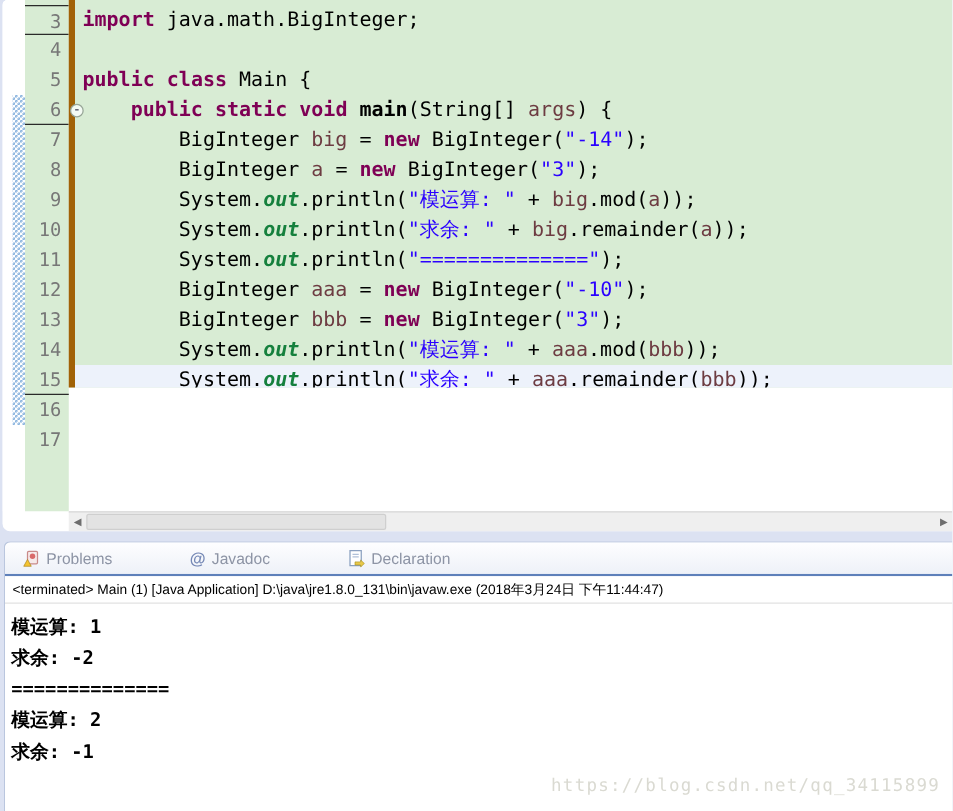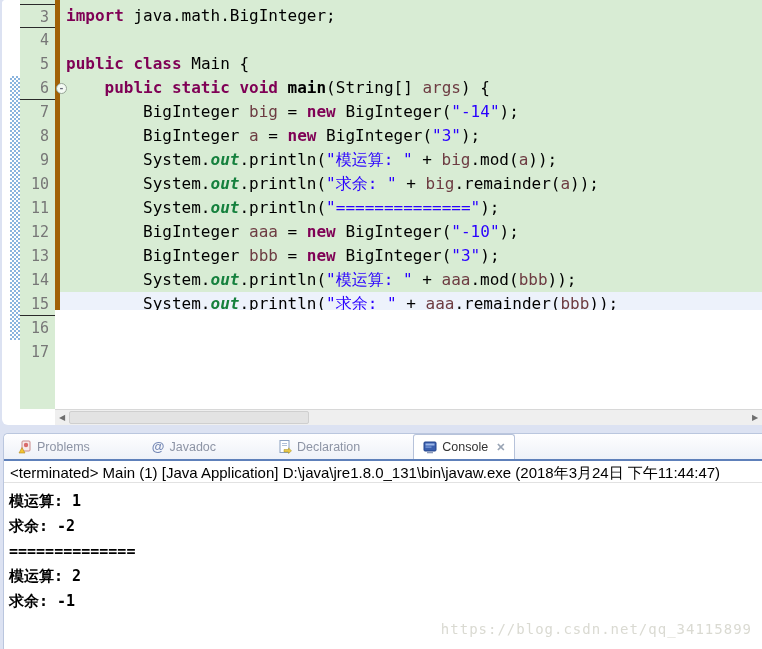--- a/index.html
+++ b/index.html
@@ -49,21 +49,21 @@
     border-top:1px solid #bac6de;border-left:1px solid #bac6de;border-radius:5px 0 0 0;}
   .tab-bar{height:25px;display:flex;align-items:flex-end;padding-left:5px;
     background:linear-gradient(#fefeff,#eef1f8);border-bottom:2px solid #5e80ba;
     border-radius:5px 0 0 0;gap:44px;}
   .tab{display:flex;align-items:center;gap:5px;padding:0 9px;height:25px;
     box-sizing:border-box;font-size:12.5px;color:#8d94a5;white-space:nowrap;}
   .tab.active{background:#ffffff;border:1px solid #b6c2da;border-bottom:none;
     border-radius:3px 3px 0 0;color:#333333;}
   .at{font-weight:bold;font-size:13px;color:#7588b5;}
   .tab-close{color:#9aa5b5;font-weight:bold;font-size:11px;margin-left:3px;}
-  .status{height:17px;font-size:15px;color:#000;padding:3px 0 1px 6px;
+  .status{height:17px;font-size:11px;color:#000;padding:3px 0 1px 6px;
     border-bottom:1px solid #e2e2e2;white-space:nowrap;}
   .output{padding:6px 0 0 5px;}
   .cline{height:25px;white-space:pre;color:#000;
     font-family:"DejaVu Sans Mono",monospace;font-weight:bold;font-size:15px;line-height:25px;}
   .watermark{position:absolute;right:10px;bottom:12px;color:#dadad2;letter-spacing:1px;
     font-family:"DejaVu Sans Mono",monospace;font-size:14px;}
 </style>
 </head>
 <body>
 
@@ -132,30 +132,20 @@
     </div>
     <div class="tab">
       <svg width="14" height="14" viewBox="0 0 14 14">
         <rect x="2" y="0.5" width="9" height="12" fill="#ffffff" stroke="#8aa0c0"></rect>
         <line x1="4" y1="3.5" x2="9" y2="3.5" stroke="#b0c0d8"></line>
         <line x1="4" y1="5.5" x2="9" y2="5.5" stroke="#b0c0d8"></line>
         <path d="M6 9.5 L10.5 9.5 L10.5 8 L13.5 10.8 L10.5 13.6 L10.5 12 L6 12 Z" fill="#e8c84a" stroke="#a8901f" stroke-width="0.5"></path>
       </svg>
       <span>Declaration</span>
     </div>
-    <div class="tab active">
-      <svg width="14" height="14" viewBox="0 0 14 14">
-        <rect x="1" y="2" width="12" height="9" rx="1" fill="#3a5fae" stroke="#23448c"></rect>
-        <rect x="2.5" y="3.5" width="9" height="2" fill="#9db8e8"></rect>
-        <rect x="2.5" y="6.5" width="6" height="1.2" fill="#7fa0dc"></rect>
-        <rect x="4" y="12" width="6" height="1.3" fill="#8a9ab8"></rect>
-      </svg>
-      <span>Console</span>
-      <span class="tab-close">✕</span>
-    </div>
   </div>
   <div class="status">&lt;terminated&gt; Main (1) [Java Application] D:\java\jre1.8.0_131\bin\javaw.exe (2018年3月24日 下午11:44:47)</div>
   <div class="output">
       <div class="cline">模运算: 1</div>
       <div class="cline">求余: -2</div>
       <div class="cline">==============</div>
       <div class="cline">模运算: 2</div>
       <div class="cline">求余: -1</div>
     </div>
 </div>

